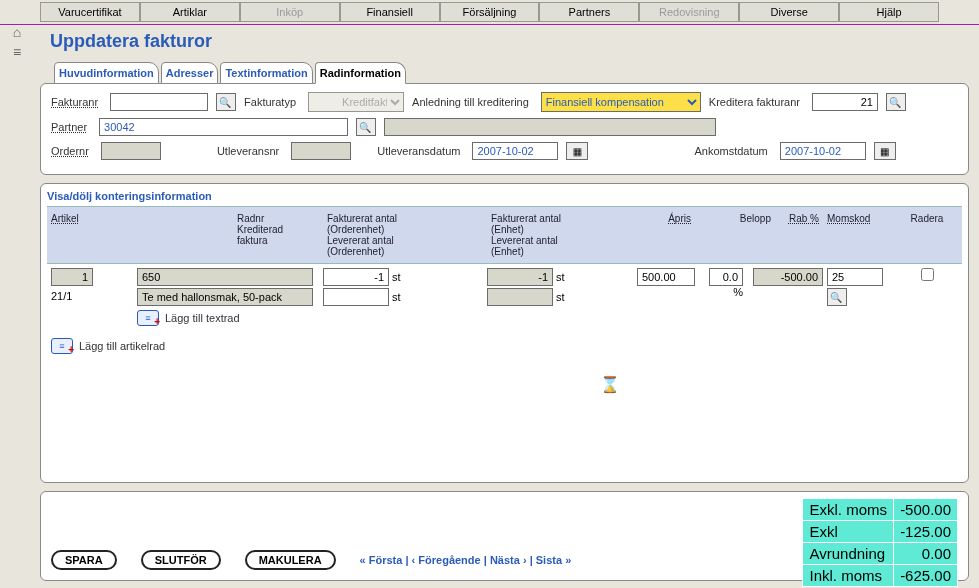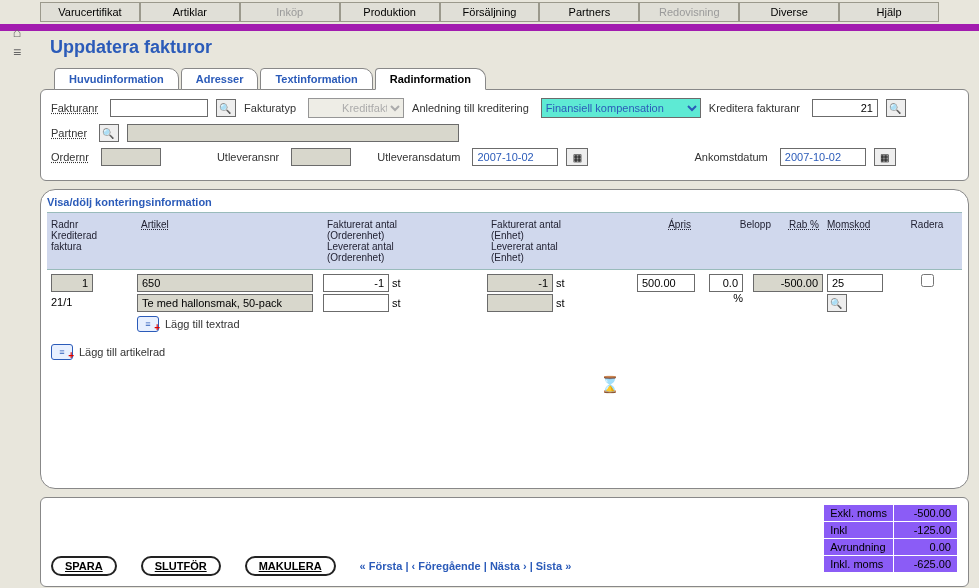--- a/index.html
+++ b/index.html
@@ -1,34 +1,34 @@
 <!DOCTYPE html>
 <html><head>
 <meta charset="utf-8">
 <style>
 * { box-sizing: border-box; margin: 0; padding: 0; font-family: Verdana, Arial, sans-serif; font-size: 11px; }
 body { background: #e8e6dc; width: 979px; height: 588px; overflow: hidden; }
-.top-menu { display: flex; padding: 2px 40px; background: #e8e6dc; border-bottom: 7px solid #a21caf; }
+.top-menu { display: flex; padding: 2px 40px; background: #e8e6dc; border-bottom: 1px solid #a21caf; }
 .top-menu button { background: #e0dfd7; border: 1px solid #9b998c; padding: 3px 4px; width: 104px; cursor: pointer; font-size: 11px; }
 .top-menu button.disabled { color: #9a9a9a; }
 .left-icons { position: absolute; left: 4px; top: 24px; width: 26px; }
 .left-icons div { margin-bottom: 4px; font-size: 14px; color: #666; cursor: pointer; text-align: center; }
 .main { margin-left: 30px; padding: 6px 10px 4px 10px; }
 .page-title { font-size: 18px; color: #2b5bb9; font-weight: bold; margin-bottom: 10px; padding-left: 10px; }
 .tabs { display: flex; margin-bottom: -1px; padding-left: 14px; }
-.tab { padding: 4px 14px; border: 1px solid #888; background: #fff; color: #2b5bb9; font-weight: bold; border-top-left-radius: 4px; border-top-right-radius: 10px; margin-right: 2px; cursor: pointer; border-bottom: 1px solid #fff; }
+.tab { padding: 4px 4px; border: 1px solid #888; background: #fff; color: #2b5bb9; font-weight: bold; border-top-left-radius: 4px; border-top-right-radius: 10px; margin-right: 2px; cursor: pointer; border-bottom: 1px solid #fff; }
 .tab.active { color: #000; border-bottom: 1px solid #fff; }
 .tab.inactive { border-bottom: 1px solid #888; }
 .panel { border: 1px solid #888; border-radius: 6px; background: #fff; padding: 8px 10px; margin-bottom: 8px; }
 .row { display: flex; align-items: center; margin-bottom: 6px; flex-wrap: wrap; gap: 8px; }
 label { color: #333; padding-right: 4px; }
 .ul { text-decoration: underline; text-decoration-style: dotted; }
 input[type=text] { border: 1px solid #6b6b6b; padding: 2px 4px; height: 18px; background: #fff; }
 input[readonly] { background: #d8d7cc; }
-select { border: 1px solid #6b6b6b; height: 20px; background: #5eead4; }
+select { border: 1px solid #6b6b6b; height: 20px; background: #fde047; }
 select[disabled] { background: #e8e6dc; color: #888; padding-left: 29px; }
 .lookup-btn { width: 20px; height: 18px; border: 1px solid #6b6b6b; background: #eee; cursor: pointer; padding: 0; display: inline-flex; align-items: center; justify-content: center; }
 .cal-btn { width: 22px; height: 18px; border: 1px solid #6b6b6b; background: #eee; cursor: pointer; padding: 0; display: inline-flex; align-items: center; justify-content: center; }
 .section-title { color: #2b5bb9; font-weight: bold; margin-bottom: 4px; }
 .grid-header { display: flex; background: #d0d8ed; border-top: 1px solid #9bb; border-bottom: 1px solid #9bb; padding: 4px 0; }
 .col { padding: 2px 4px; font-size: 10px; color: #223; }
 .col.ul-h { text-decoration: underline; text-decoration-style: dotted; }
 .grid-row { display: flex; padding: 4px 0; align-items: flex-start; }
 .c-radnr { width: 90px; }
 .c-artikel { width: 186px; }
@@ -38,37 +38,37 @@
 .c-rab { width: 48px; text-align: right; }
 .c-belopp { width: 80px; text-align: right; }
 .c-moms { width: 78px; }
 .c-radera { width: 52px; text-align: center; }
 .add-btn { display: inline-flex; align-items: center; gap: 6px; margin-top: 4px; cursor: pointer; color: #333; }
 .add-icon { display: inline-block; width: 22px; height: 16px; border: 1px solid #2b5bb9; border-radius: 3px; background: #e8f0ff; text-align: center; color: #2b5bb9; font-size: 9px; line-height: 14px; position: relative; }
 .add-icon::after { content: "+"; color: #d00; position: absolute; right: -2px; bottom: -4px; font-weight: bold; font-size: 10px; }
 .hourglass { position: absolute; left: 600px; top: 375px; font-size: 16px; }
 .bottom-panel { border: 1px solid #888; border-radius: 6px; background: #fff; padding: 10px; margin-top: 4px; min-height: 90px; position: relative; }
 .totals { position: absolute; right: 10px; top: 6px; border-collapse: collapse; }
-.totals td { background: #8b5cf6; border: 1px solid #fff; padding: 2px 6px; font-size: 11px; }
+.totals td { background: #5eead4; border: 1px solid #fff; padding: 2px 6px; font-size: 15px; }
 .totals td.val { text-align: right; width: 64px; }
 .actions { position: absolute; bottom: 10px; left: 10px; display: flex; align-items: center; gap: 24px; }
-.act-btn { background: #fff; border: 2px solid #222; border-radius: 10px; padding: 2px 12px; font-weight: bold; cursor: pointer; font-size: 11px; text-decoration: underline; }
+.act-btn { background: #fff; border: 2px solid #222; border-radius: 10px; padding: 2px 12px; font-weight: bold; cursor: pointer; font-size: 11px; }
 .pager { color: #2b5bb9; font-weight: bold; }
 .pager span { cursor: pointer; }
 .icon-mag { font-size: 10px; }
 .cal-icn { font-size: 10px; }
 </style>
 </head>
 <body>
 
 <div class="top-menu">
   <button>Varucertifikat</button>
   <button>Artiklar</button>
   <button class="disabled">Inköp</button>
-  <button>Produktion</button>
+  <button>Finansiell</button>
   <button>Försäljning</button>
   <button>Partners</button>
   <button class="disabled">Redovisning</button>
   <button>Diverse</button>
   <button>Hjälp</button>
 </div>
 
 <div class="left-icons">
   <div>⌂</div>
   <div>≡</div>
@@ -96,20 +96,21 @@
       <label>Anledning till kreditering</label>
       <select style="width:160px;color:#2b5bb9"><option>Finansiell kompensation</option></select>
       <label>Kreditera fakturanr</label>
       <input type="text" style="width: 66px; text-align: right;" value="21">
       <button class="lookup-btn">
           <span class="icon-mag">🔍</span>
         </button>
     </div>
     <div class="row">
       <label class="ul">Partner</label>
+      <input type="text" style="width: 249px; color: rgb(43, 91, 185);" value="30042">
       <button class="lookup-btn">
           <span class="icon-mag">🔍</span>
         </button>
       <input type="text" readonly="" style="width: 332px;" value="">
     </div>
     <div class="row">
       <label class="ul">Ordernr</label>
       <input type="text" readonly="" style="width: 60px;" value="">
       <span style="width:40px"></span>
       <label>Utleveransnr</label>
@@ -122,27 +123,27 @@
         </button>
       <span style="width:90px"></span>
       <label>Ankomstdatum</label>
       <input type="text" style="width: 86px; color: rgb(43, 91, 185);" value="2007-10-02">
       <button class="cal-btn">
           <span class="cal-icn">▦</span>
         </button>
     </div>
   </div>
 
-  <div class="panel" style="min-height:300px; padding:6px;border-radius:15px;">
+  <div class="panel" style="min-height:300px; padding:6px;">
     <div class="section-title">Visa/dölj konteringsinformation</div>
     <div class="grid-header">
+      <div class="col c-artikel ul-h">Artikel</div>
       <div class="col c-radnr" style="white-space:pre-line">Radnr
 Krediterad
 faktura</div>
-      <div class="col c-artikel ul-h">Artikel</div>
       <div class="col c-fakt1" style="white-space:pre-line">Fakturerat antal
 (Orderenhet)
 Levererat antal
 (Orderenhet)</div>
       <div class="col c-fakt2" style="white-space:pre-line">Fakturerat antal
 (Enhet)
 Levererat antal
 (Enhet)</div>
       <div class="col c-apris ul-h">Ápris</div>
       <div class="col c-belopp">Belopp</div>
@@ -206,21 +207,21 @@
   </div>
 
   <div class="bottom-panel">
     <table class="totals">
       <tbody>
           <tr>
             <td>Exkl. moms</td>
             <td class="val">-500.00</td>
           </tr>
       <tr>
-            <td>Inkl</td>
+            <td>Exkl</td>
             <td class="val">-125.00</td>
           </tr>
       <tr>
             <td>Avrundning</td>
             <td class="val">0.00</td>
           </tr>
       <tr>
             <td>Inkl. moms</td>
             <td class="val">-625.00</td>
           </tr>

